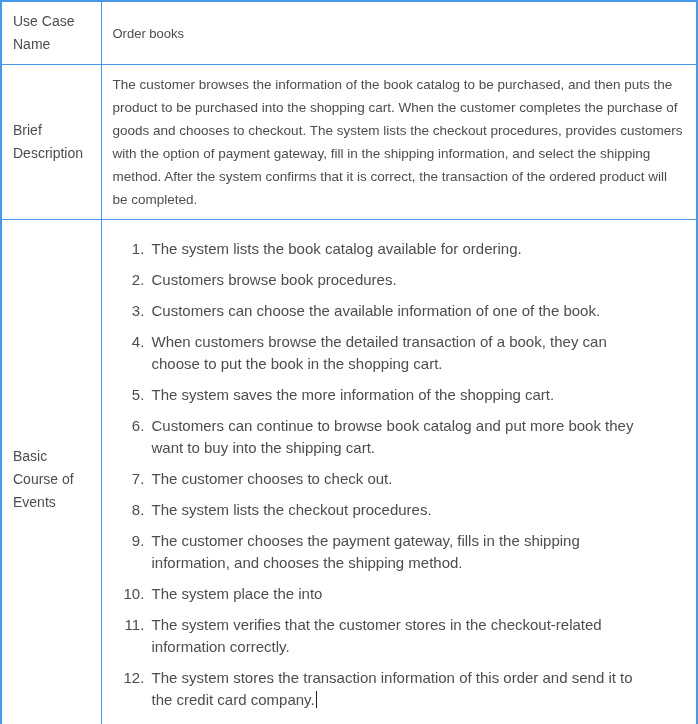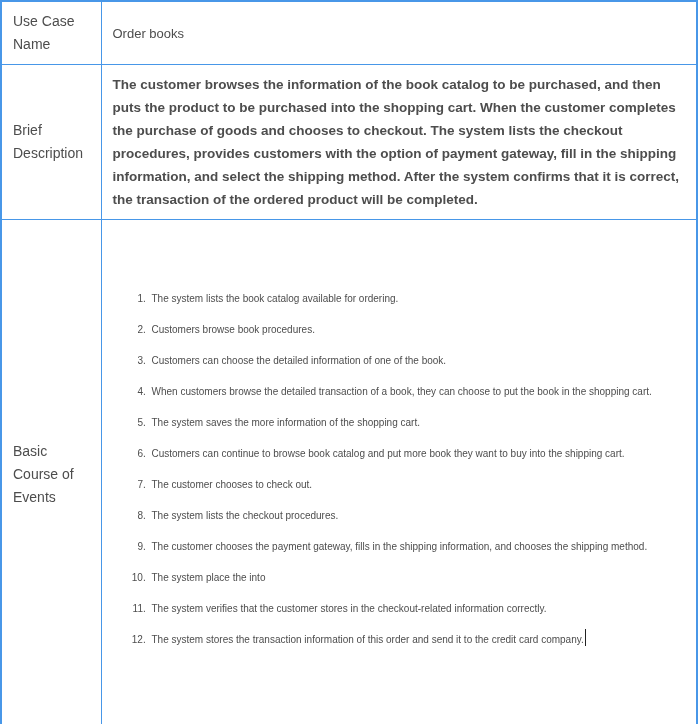--- a/index.html
+++ b/index.html
@@ -52,21 +52,21 @@
     line-height: 23px;
     padding-right: 2px;
   }
   td.events-cell {
     vertical-align: top;
     padding: 10px 40px 10px 11px;
   }
   ol.events-list {
     margin: 8px 0 17px 0;
     padding: 0 0 0 36px;
-    font-size: 10px;
+    font-size: 15px;
     line-height: 22px;
   }
   ol.events-list li {
     margin: 0 0 9px 0;
     padding-left: 3px;
   }
   .caret {
     display: inline-block;
     width: 1.5px;
     height: 17px;
@@ -89,33 +89,33 @@
         <span>Use Case Name</span>
       </td>
       <td class="value-cell">
         <div class="uc-name">Order books</div>
       </td>
     </tr>
     <tr class="row2">
       <td class="label-cell">
         <span>Brief Description</span>
       </td>
-      <td class="value-cell" style="vertical-align: top; font-weight: bold;">
+      <td class="value-cell" style="vertical-align: top;">
         <div class="brief-text">The customer browses the information of the book catalog to be purchased, and then puts the product to be purchased into the shopping cart. When the customer completes the purchase of goods and chooses to checkout. The system lists the checkout procedures, provides customers with the option of payment gateway, fill in the shipping information, and select the shipping method. After the system confirms that it is correct, the transaction of the ordered product will be completed.</div>
       </td>
     </tr>
     <tr class="row3">
       <td class="label-cell">
         <span>Basic Course of Events</span>
       </td>
       <td class="events-cell">
         <ol class="events-list">
               <li>The system lists the book catalog available for ordering.</li>
               <li>Customers browse book procedures.</li>
-              <li>Customers can choose the detailed information of one of the book.</li>
+              <li>Customers can choose the available information of one of the book.</li>
               <li>When customers browse the detailed transaction of a book, they can choose to put the book in the shopping cart.</li>
               <li>The system saves the more information of the shopping cart.</li>
               <li>Customers can continue to browse book catalog and put more book they want to buy into the shipping cart.</li>
               <li>The customer chooses to check out.</li>
               <li>The system lists the checkout procedures.</li>
               <li>The customer chooses the payment gateway, fills in the shipping information, and chooses the shipping method.</li>
               <li>The system place the into</li>
               <li>The system verifies that the customer stores in the checkout-related information correctly.</li>
               <li>The system stores the transaction information of this order and send it to the credit card company.<span class="caret"></span></li>
             </ol>

